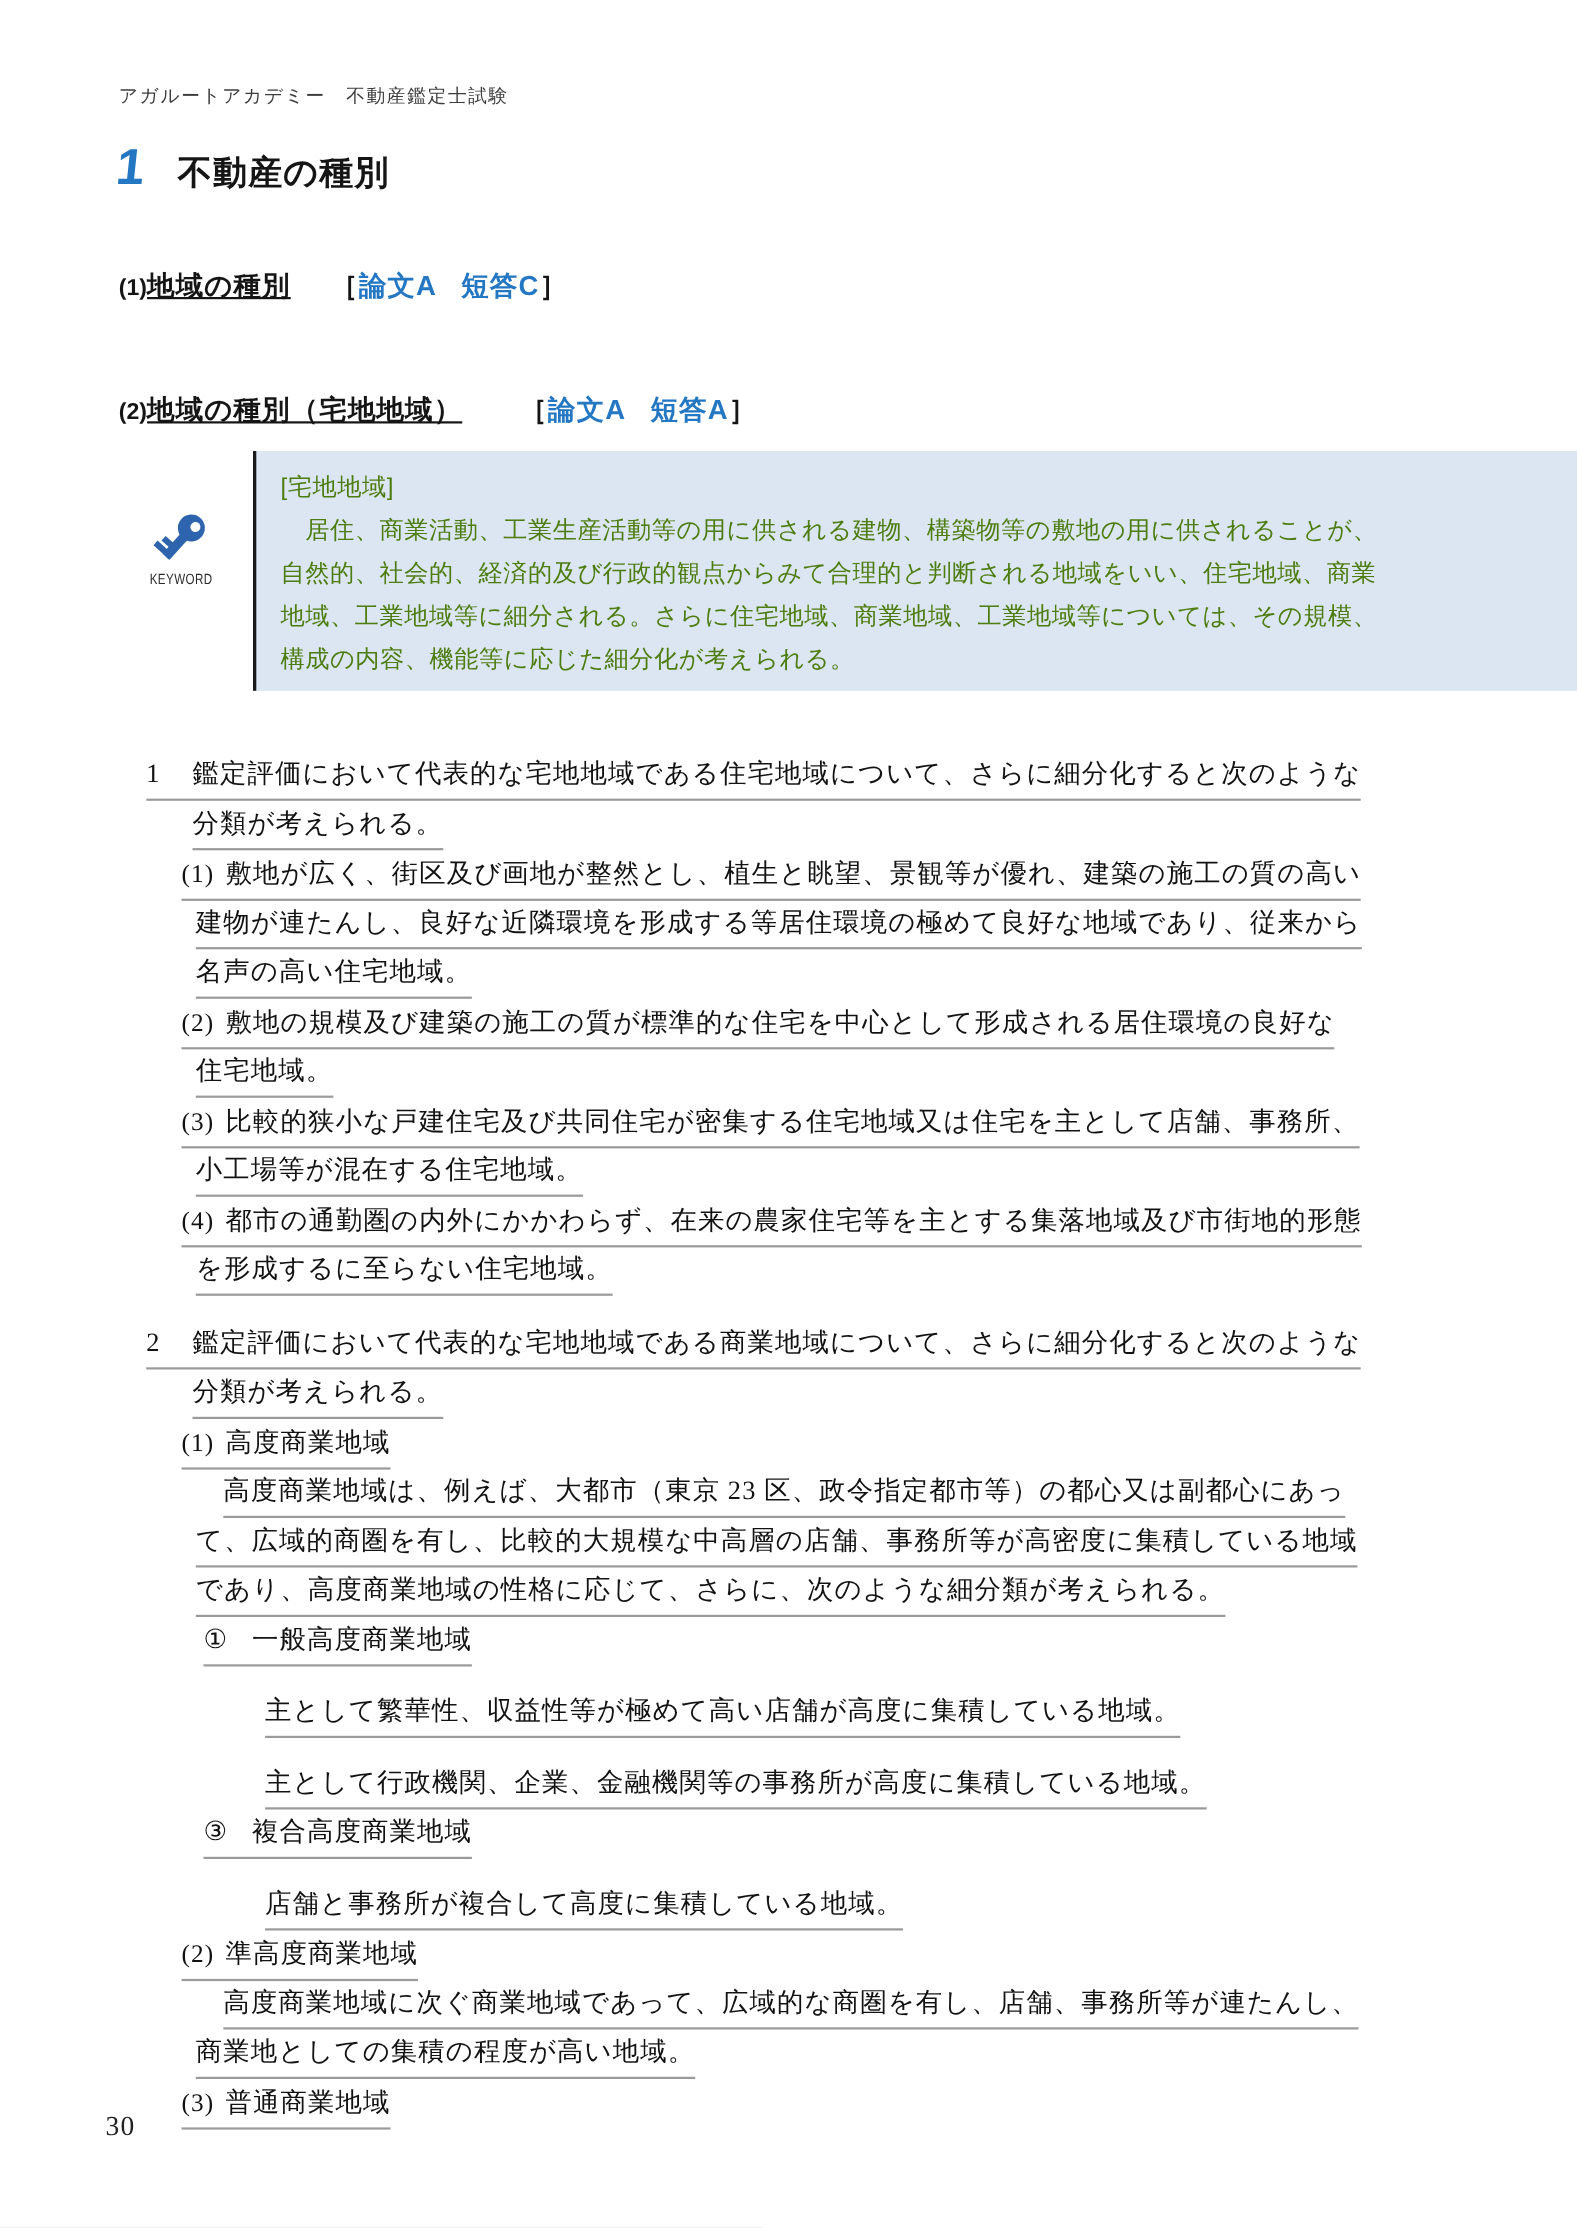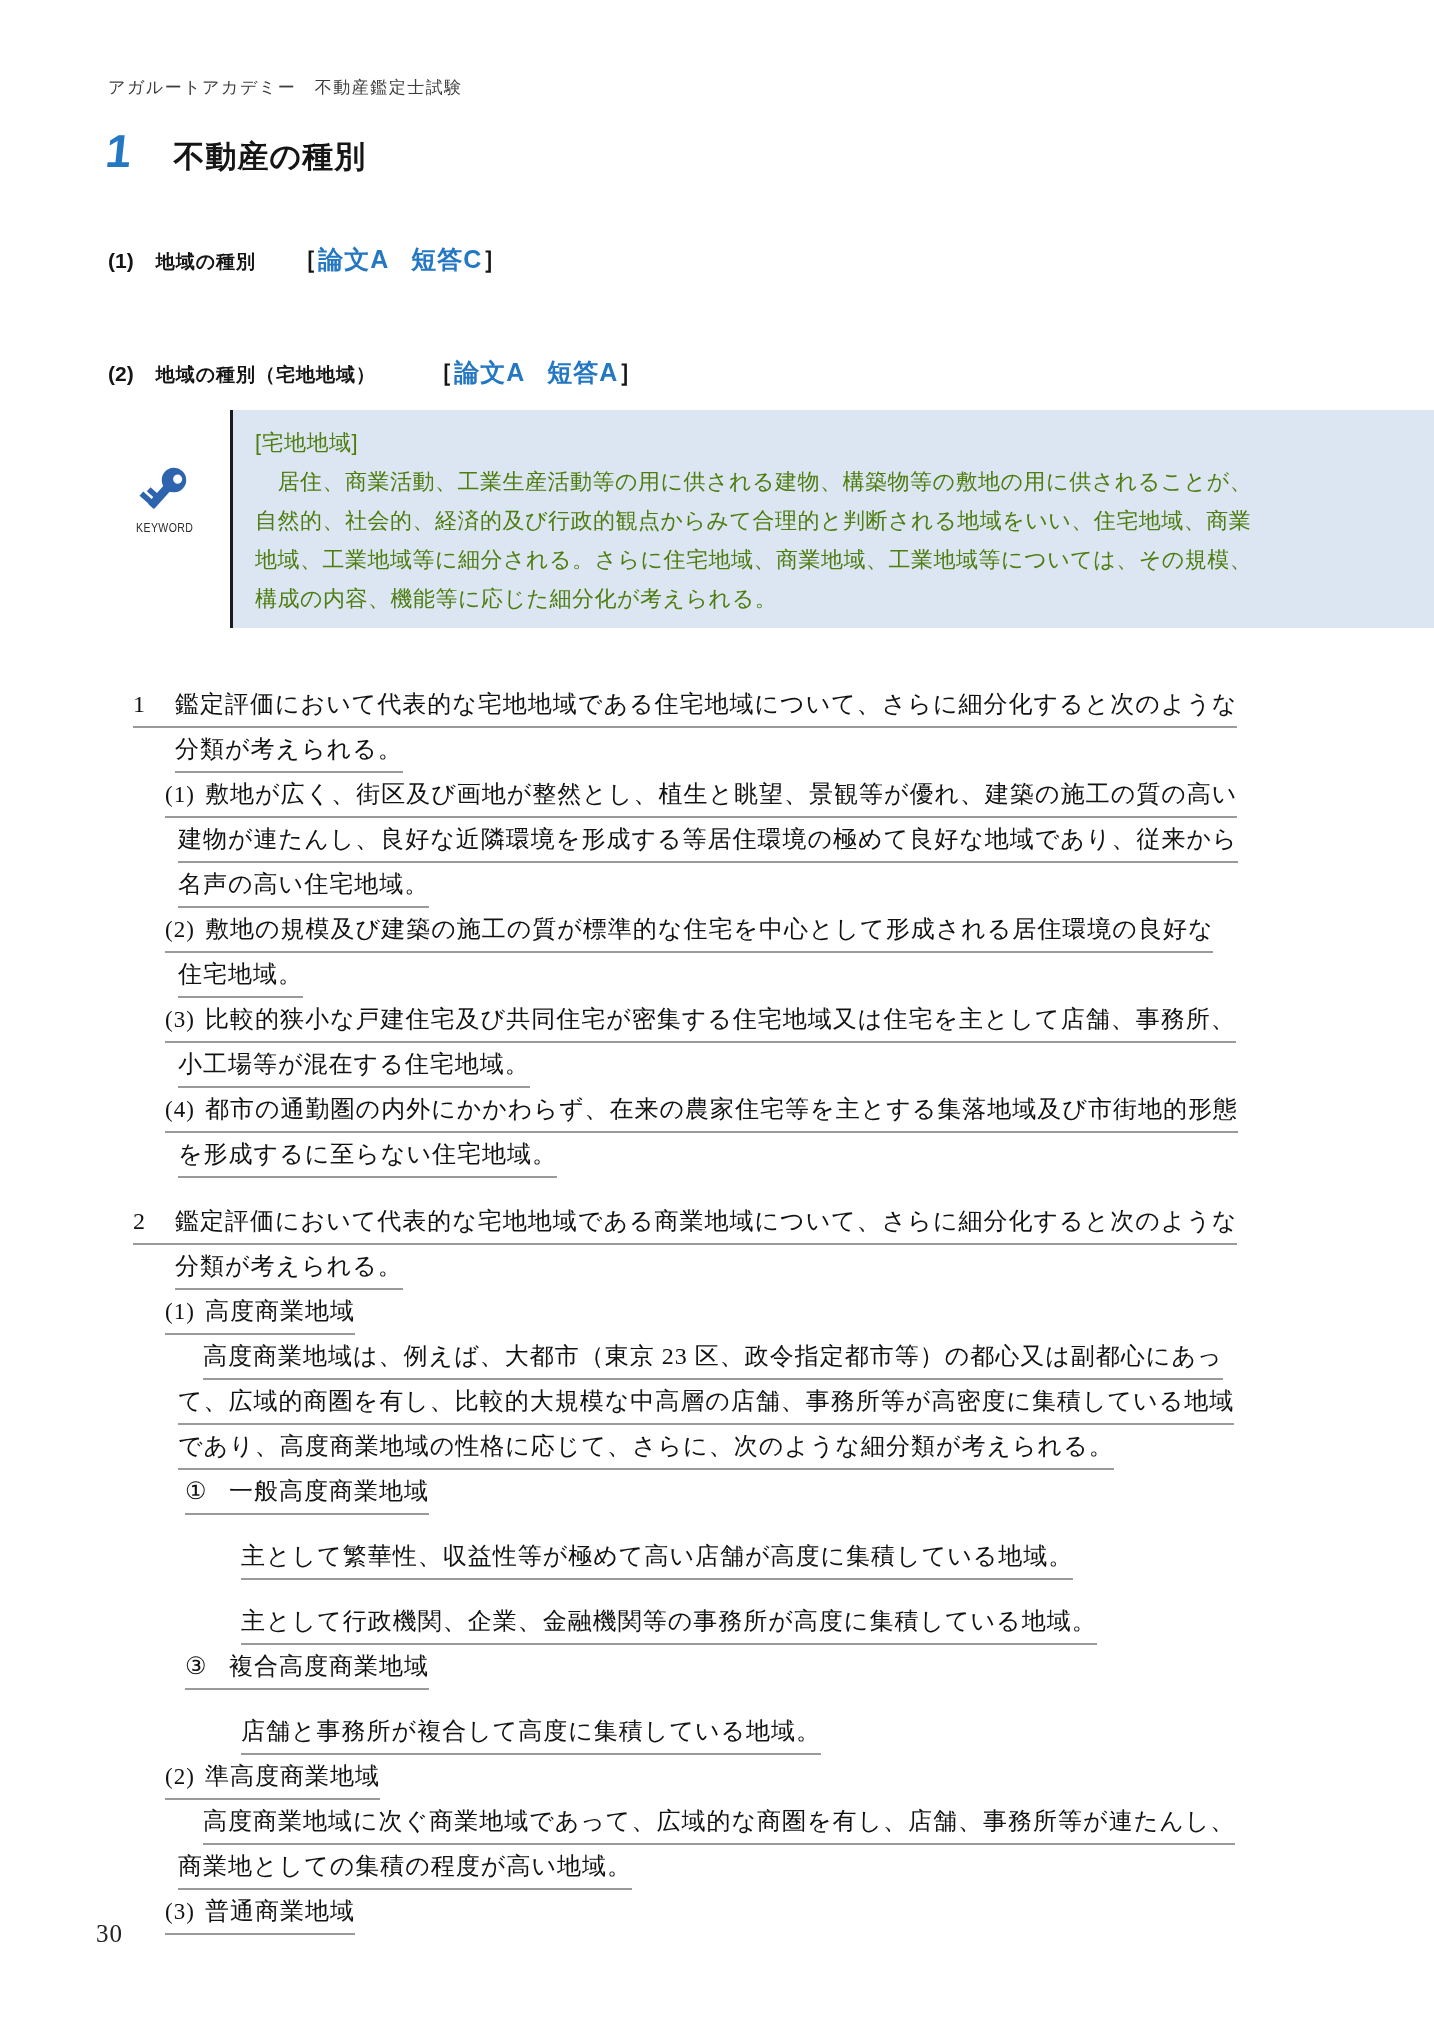--- a/index.html
+++ b/index.html
@@ -22,33 +22,33 @@
   .chapter{
     position:absolute;left:106px;top:128px;
     display:flex;align-items:baseline;
     font-family:"Liberation Sans","DejaVu Sans",sans-serif;
   }
   .chap-num{
     color:#2477c2;font-size:46px;font-weight:800;line-height:1;
     transform:skewX(-6deg);
   }
   .chap-title{
-    font-size:31px;font-weight:800;color:#151515;margin-left:42px;letter-spacing:1px;
+    font-size:31px;font-weight:800;color:#151515;margin-left:30px;letter-spacing:1px;
   }
   
   .sec{
     position:absolute;left:108px;
     display:flex;align-items:baseline;
     font-family:"Liberation Sans","DejaVu Sans",sans-serif;
     font-weight:800;color:#151515;
   }
   .sec1{top:243px;}
   .sec2{top:356px;}
   .sec-mk{font-size:21px;font-weight:800;}
-  .sec-title{font-size:19px;margin-left:22px;letter-spacing:1px;}
+  .sec-title{font-size:25px;letter-spacing:1px;text-decoration:underline;}
   .sec-tags{font-size:25px;margin-left:36px;letter-spacing:1px;}
   .sec2 .sec-tags{margin-left:52px;}
   .tag-bracket{color:#151515;}
   .tag-blue{color:#2477c2;}
   .tag-gap{display:inline-block;width:22px;}
   
   .sec1-body{
     position:absolute;left:145px;top:297px;
     font-size:23px;letter-spacing:1.5px;color:#141414;
   }

